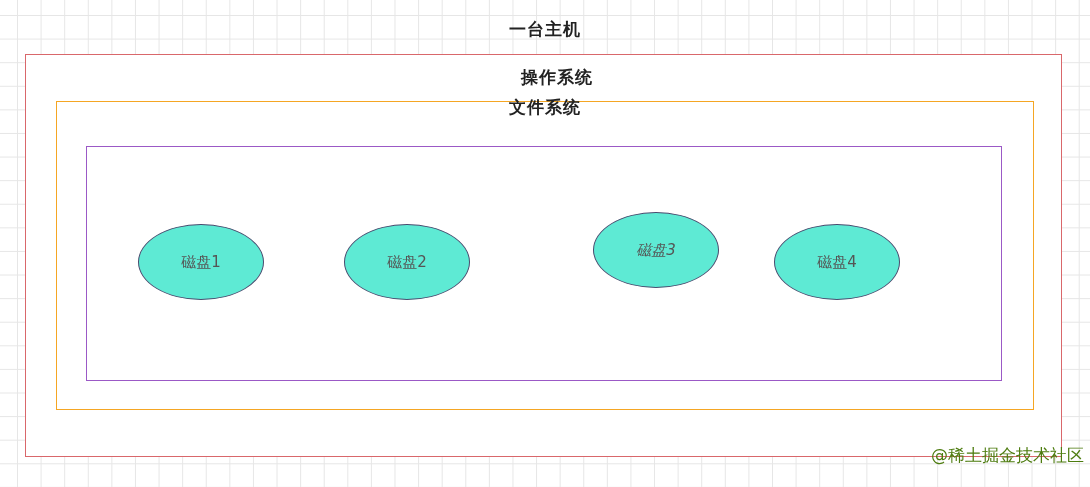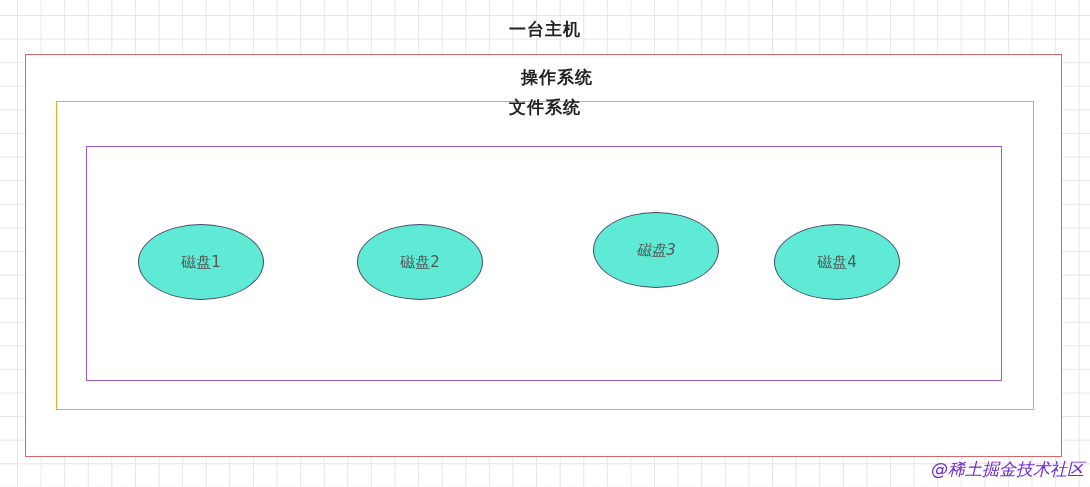--- a/index.html
+++ b/index.html
@@ -19,22 +19,22 @@
       font-weight: bold; font-size: 17px; color: #222222; letter-spacing: 1px;
     }
     .ellipse {
       position: absolute; box-sizing: border-box;
       width: 126px; height: 76px; border-radius: 50%;
       border: 1.6px solid #4a4a6e; background: #5eead4;
       display: flex; align-items: center; justify-content: center;
       font-size: 15px; color: #555555;
     }
     .watermark {
-      position: absolute; right: 6px; bottom: 6px;
-      font-size: 17px; color: #6d28d9; font-style: italic;
+      position: absolute; right: 6px; bottom: 20px;
+      font-size: 17px; color: #4d7c0f;
     }
   </style>
 </head>
 <body>
 
 <div class="title" style="top:18px;">一台主机</div>
 
 <div class="box" style="left:25px; top:54px; width:1037px; height:403px; border:1.5px solid #d9676b;">
 </div>
 
@@ -44,21 +44,21 @@
 </div>
 
 <div class="title" style="top:96px;">文件系统</div>
 
 <div class="box" style="left:86px; top:146px; width:916px; height:235px; border:1.5px solid #9b59c6;">
 </div>
 
 <div class="ellipse" style="left:138px; top:224px;">
   <span>磁盘1</span>
 </div>
-<div class="ellipse" style="left:357px; top:224px;">
+<div class="ellipse" style="left:344px; top:224px;">
   <span>磁盘2</span>
 </div>
 <div class="ellipse" style="left:593px; top:212px;font-style:italic;">
   <span>磁盘3</span>
 </div>
 <div class="ellipse" style="left:774px; top:224px;">
   <span>磁盘4</span>
 </div>
 
 <div class="watermark">@稀土掘金技术社区</div>

